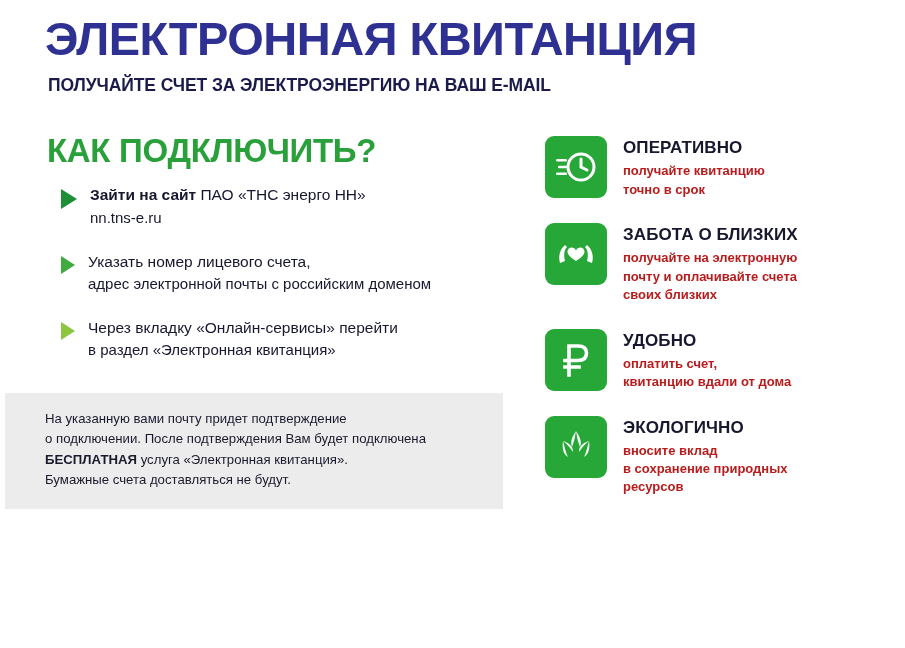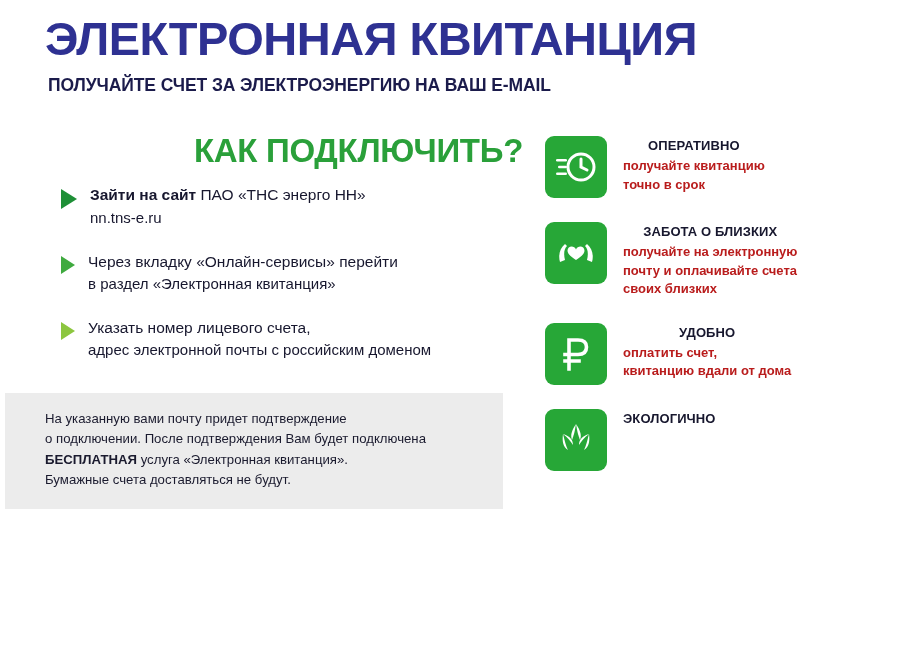--- a/index.html
+++ b/index.html
@@ -57,21 +57,20 @@
     padding-left: 22px;
     padding-top: 4px;
   }
 
   .how-title {
     margin: 0 0 14px 2px;
     font-size: 33px;
     font-weight: 700;
     color: #2aa03a;
     letter-spacing: -0.3px;
-    text-align: right;
   }
 
   
   .steps {
     list-style: none;
     margin: 12px;
     padding: 0;
   }
   .step {
     display: flex;
@@ -140,26 +139,25 @@
     border-radius: 9px;
     background: #27a737;
     margin-right: 16px;
     display: flex;
     align-items: center;
     justify-content: center;
   }
   .benefit-icon svg { display: block; }
   .benefit-body { padding-top: 2px; }
   .benefit-title {
-    font-size: 13px;
+    font-size: 17px;
     font-weight: 700;
     color: #17172e;
     letter-spacing: 0.1px;
     margin-bottom: 4px;
-    text-align: center;
   }
   .benefit-desc {
     font-size: 13px;
     line-height: 1.42;
     color: #b91c1c;
     white-space: pre-line;
     font-weight: bold;
   }
 </style>
 </head>
@@ -175,40 +173,40 @@
     <div class="col-left">
       <div class="how-title">КАК ПОДКЛЮЧИТЬ?</div>
 
       <ul class="steps">
 
         <li class="step">
           <span class="step-arrow"></span>
           <span class="step-text">
             <b>Зайти на сайт</b><span> ПАО «ТНС энерго НН»</span>
             <span class="step-sub">nn.tns-e.ru</span>
-          </span>
-        </li>
-
-        <li class="step">
-          <span class="step-arrow"></span>
-          <span class="step-text">
-            <span>Через вкладку «Онлайн-сервисы» перейти</span>
-            <span class="step-sub">в раздел «Электронная квитанция»</span>
           </span>
         </li>
 
         <li class="step">
           <span class="step-arrow"></span>
           <span class="step-text">
             <span>Указать номер лицевого счета,</span>
             <span class="step-sub">адрес электронной почты
 с российским доменом</span>
           </span>
         </li>
 
+        <li class="step">
+          <span class="step-arrow"></span>
+          <span class="step-text">
+            <span>Через вкладку «Онлайн-сервисы» перейти</span>
+            <span class="step-sub">в раздел «Электронная квитанция»</span>
+          </span>
+        </li>
+
       </ul>
 
       <div class="note">
         <span>На указанную вами почту придет подтверждение</span><br>
         <span>о подключении. После подтверждения Вам будет подключена</span><br>
         <b>БЕСПЛАТНАЯ</b><span> услуга «Электронная квитанция».</span><br>
         <span>Бумажные счета доставляться не будут.</span>
       </div>
     </div>
 
@@ -266,18 +264,21 @@
             <path d="M19 2 C15 8, 13 13, 15 18 C16.5 14, 17.5 11, 19 2 Z" fill="#ffffff"></path>
             <path d="M19 2 C23 8, 25 13, 23 18 C21.5 14, 20.5 11, 19 2 Z" fill="#ffffff"></path>
             <path d="M6 12 C5 19, 6 25, 11 28 C9 24, 8 20, 6 12 Z" fill="#ffffff"></path>
             <path d="M6 12 C12 14, 16 17, 16 23 C13.5 19, 11 16, 6 12 Z" fill="#ffffff"></path>
             <path d="M32 12 C33 19, 32 25, 27 28 C29 24, 30 20, 32 12 Z" fill="#ffffff"></path>
             <path d="M32 12 C26 14, 22 17, 22 23 C24.5 19, 27 16, 32 12 Z" fill="#ffffff"></path>
           </svg>
         </div>
         <div class="benefit-body">
           <div class="benefit-title">ЭКОЛОГИЧНО</div>
+          <div class="benefit-desc">вносите вклад
+в сохранение природных
+ресурсов</div>
         </div>
       </div>
 
     </div>
   </div>
 </div>
 
 </body></html>

